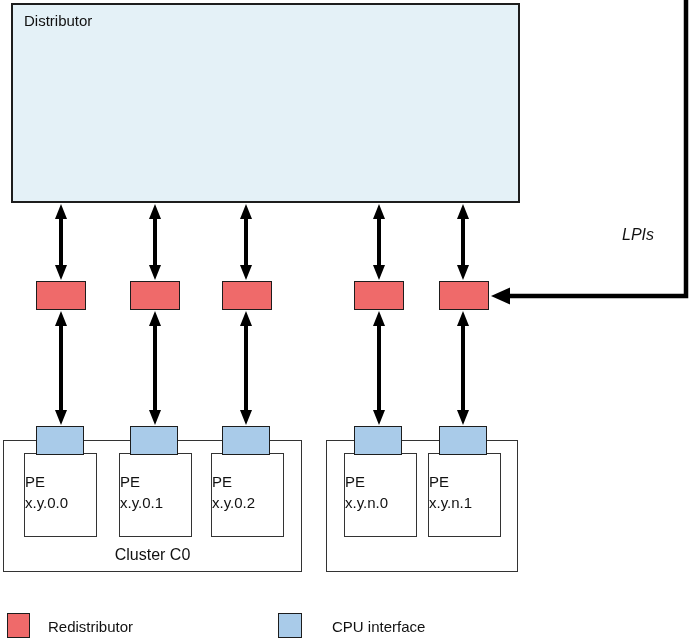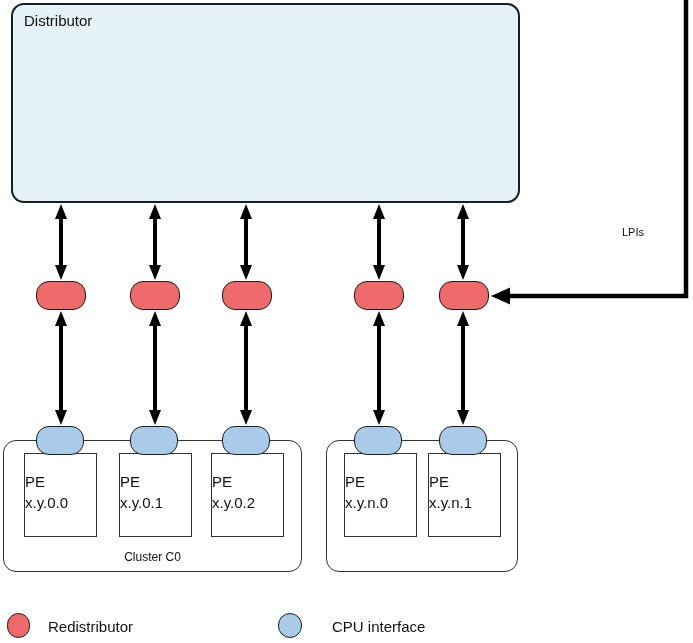--- a/index.html
+++ b/index.html
@@ -5,21 +5,21 @@
   html, body { margin: 0; padding: 0; background: #ffffff; }
   .stage {
     position: relative;
     width: 693px;
     height: 643px;
     background: #ffffff;
     overflow: hidden;
     font-family: "Liberation Sans", sans-serif;
     color: #111111;
   }
-  .abs { position: absolute; border-radius: 13px; }
+  .abs { position: absolute; }
 
   
   .distributor {
     left: 11px; top: 3px;
     width: 505px; height: 196px;
     background: #e4f1f7;
     border: 2px solid #1d1d1d;
   }
   .distributor-label {
     position: absolute;
@@ -56,21 +56,21 @@
     border: 1.5px solid #333333;
     z-index: 1;
   }
   .cluster-c0 { left: 3px;   width: 299px; }
   .cluster-cn { left: 326px; width: 192px; }
   .cluster-label {
     position: absolute;
     bottom: 7px; left: 0;
     width: 100%;
     text-align: center;
-    font-size: 12px;
+    font-size: 16px;
   }
 
   
   .pe {
     position: absolute;
     top: 12px;
     width: 73px; height: 84px;
     box-sizing: border-box;
     background: #ffffff;
     border: 1.5px solid #333333;
@@ -78,21 +78,22 @@
     font-size: 15px;
     line-height: 21px;
     padding-top: 17px;
   }
 
   .arrow-svg { position: absolute; z-index: 2; }
 
   
   .lpis-label {
     left: 622px; top: 226px;
-    font-size: 11px;
+    font-size: 16px;
+    font-style: italic;
   }
 
   
   .legend-swatch {
     top: 613px;
     width: 23px; height: 25px;
     box-sizing: border-box;
     border: 1.5px solid #1d1d1d;
   }
   .legend-swatch-red  { left: 7px;   background: #ef6a6a; }

